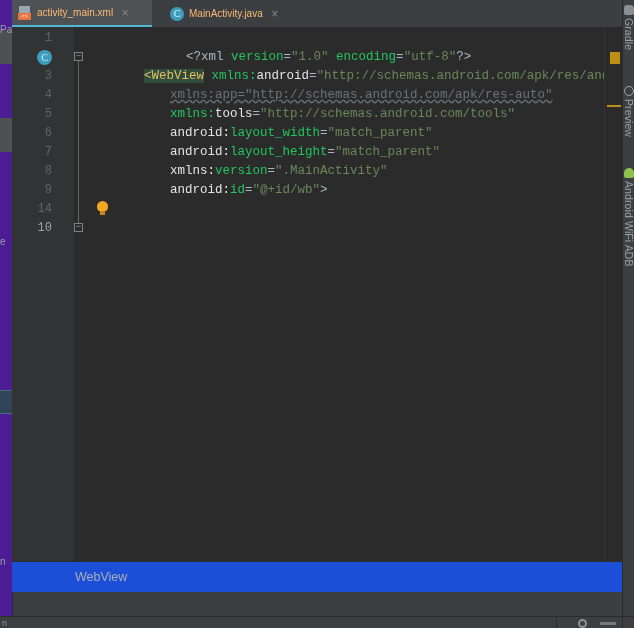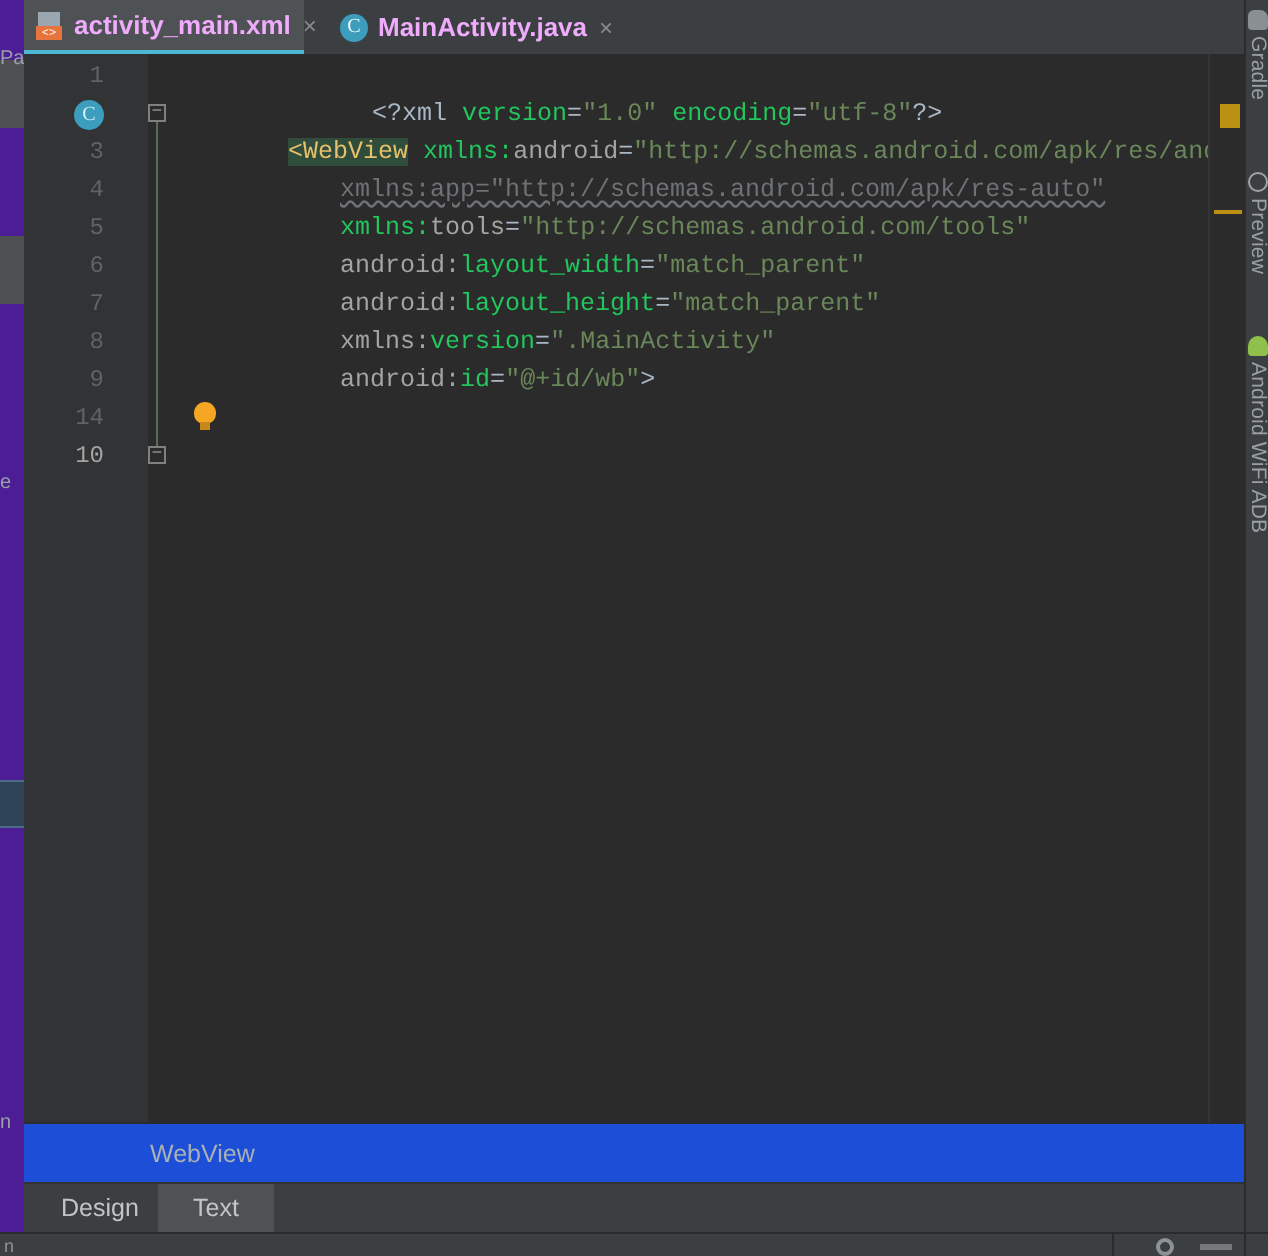--- a/index.html
+++ b/index.html
@@ -73,25 +73,24 @@
     align-items: center;
     padding: 0 8px 0 6px;
     box-sizing: border-box;
     cursor: default;
   }
   .tab.active {
     background: #4e5254;
     border-bottom: 2px solid #4eb8d4;
   }
   .tab-label {
-    color: #f0abfc;
-    font-size: 13px;
+    color: #fdba74;
+    font-size: 10px;
     margin: 0 6px 0 5px;
     white-space: nowrap;
-    font-weight: bold;
   }
   .tab-close {
     color: #8a8a8a;
     font-size: 12px;
     line-height: 12px;
     width: 12px;
     text-align: center;
   }
   .xml-ico {
     width: 14px; height: 14px;
@@ -206,21 +205,21 @@
   }
   .cl {
     position: absolute;
     left: 0;
     height: 19px;
     line-height: 19px;
     white-space: pre;
   }
   .t-punct { color: #a9b7c6; }
   .t-attr  { color: #22c55e; }
-  .t-ns    { color: #a3a3a3; margin-top: 24px; }
+  .t-ns    { color: #e5e5e5; margin-top: 24px; }
   .t-val   { color: #6a8759; }
   .t-eq    { color: #a9b7c6; }
   .t-dim   { color: #6e7175; }
   .hl-tag  { background: #2f4d3a; color: #e8bf6a; }
   .squig {
     text-decoration: underline;
     text-decoration-style: wavy;
     text-decoration-color: #6e7175;
   }
   .caret {
@@ -499,24 +498,20 @@
 
     <div class="rtab-ico ico-android" style="top:168px;"></div>
     <div class="rtab" style="top:181px;">Android WiFi ADB</div>
 
   </div>
 
   <div class="breadcrumb">
     <span class="breadcrumb-text">WebView</span>
   </div>
 
-  <div class="dt-bar">
-    <div class="dt-tab" style="left:13px;width:50px;">Design</div>
-    <div class="dt-tab active" style="left:67px;width:58px;">Text</div>
-  </div>
 
   <div class="statusbar">
     <span class="status-left">n</span>
     <span class="gear-icon"></span>
     <span class="status-nub"></span>
     <span class="sep-v" style="left:556px;top:0;height:12px;"></span>
     <span class="sep-v" style="left:622px;top:0;height:12px;"></span>
   </div>
 
 </div>

